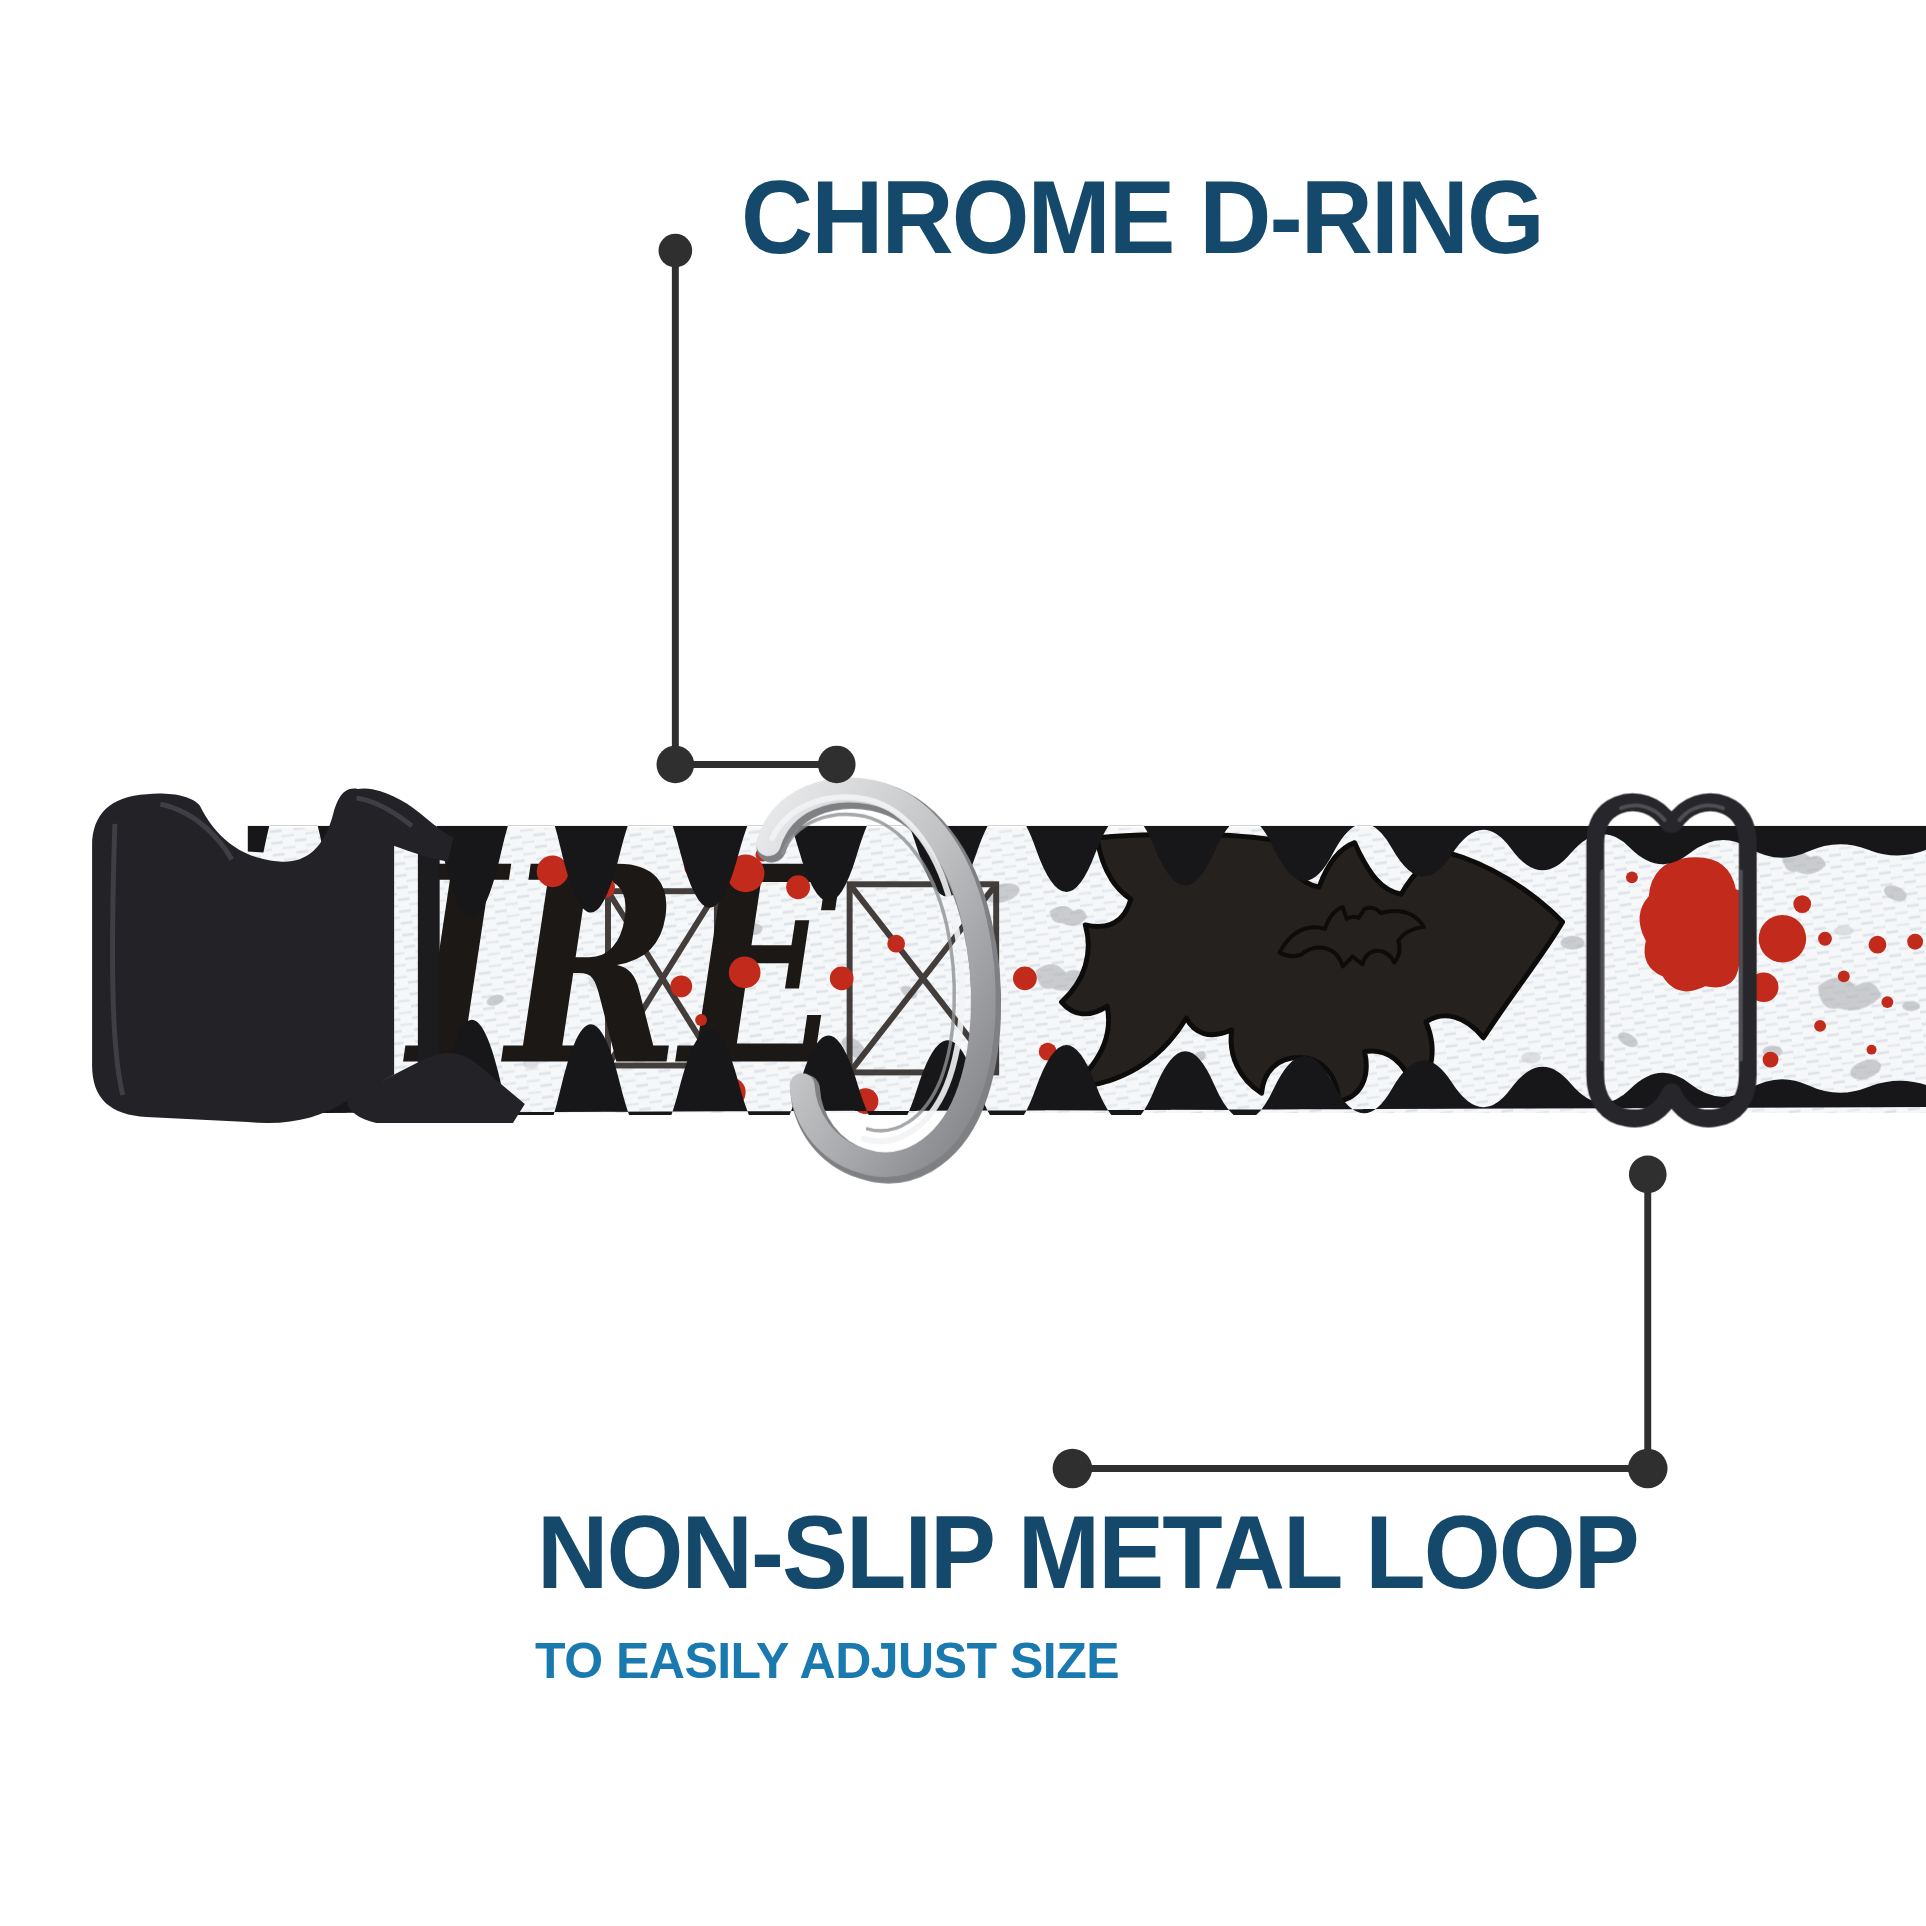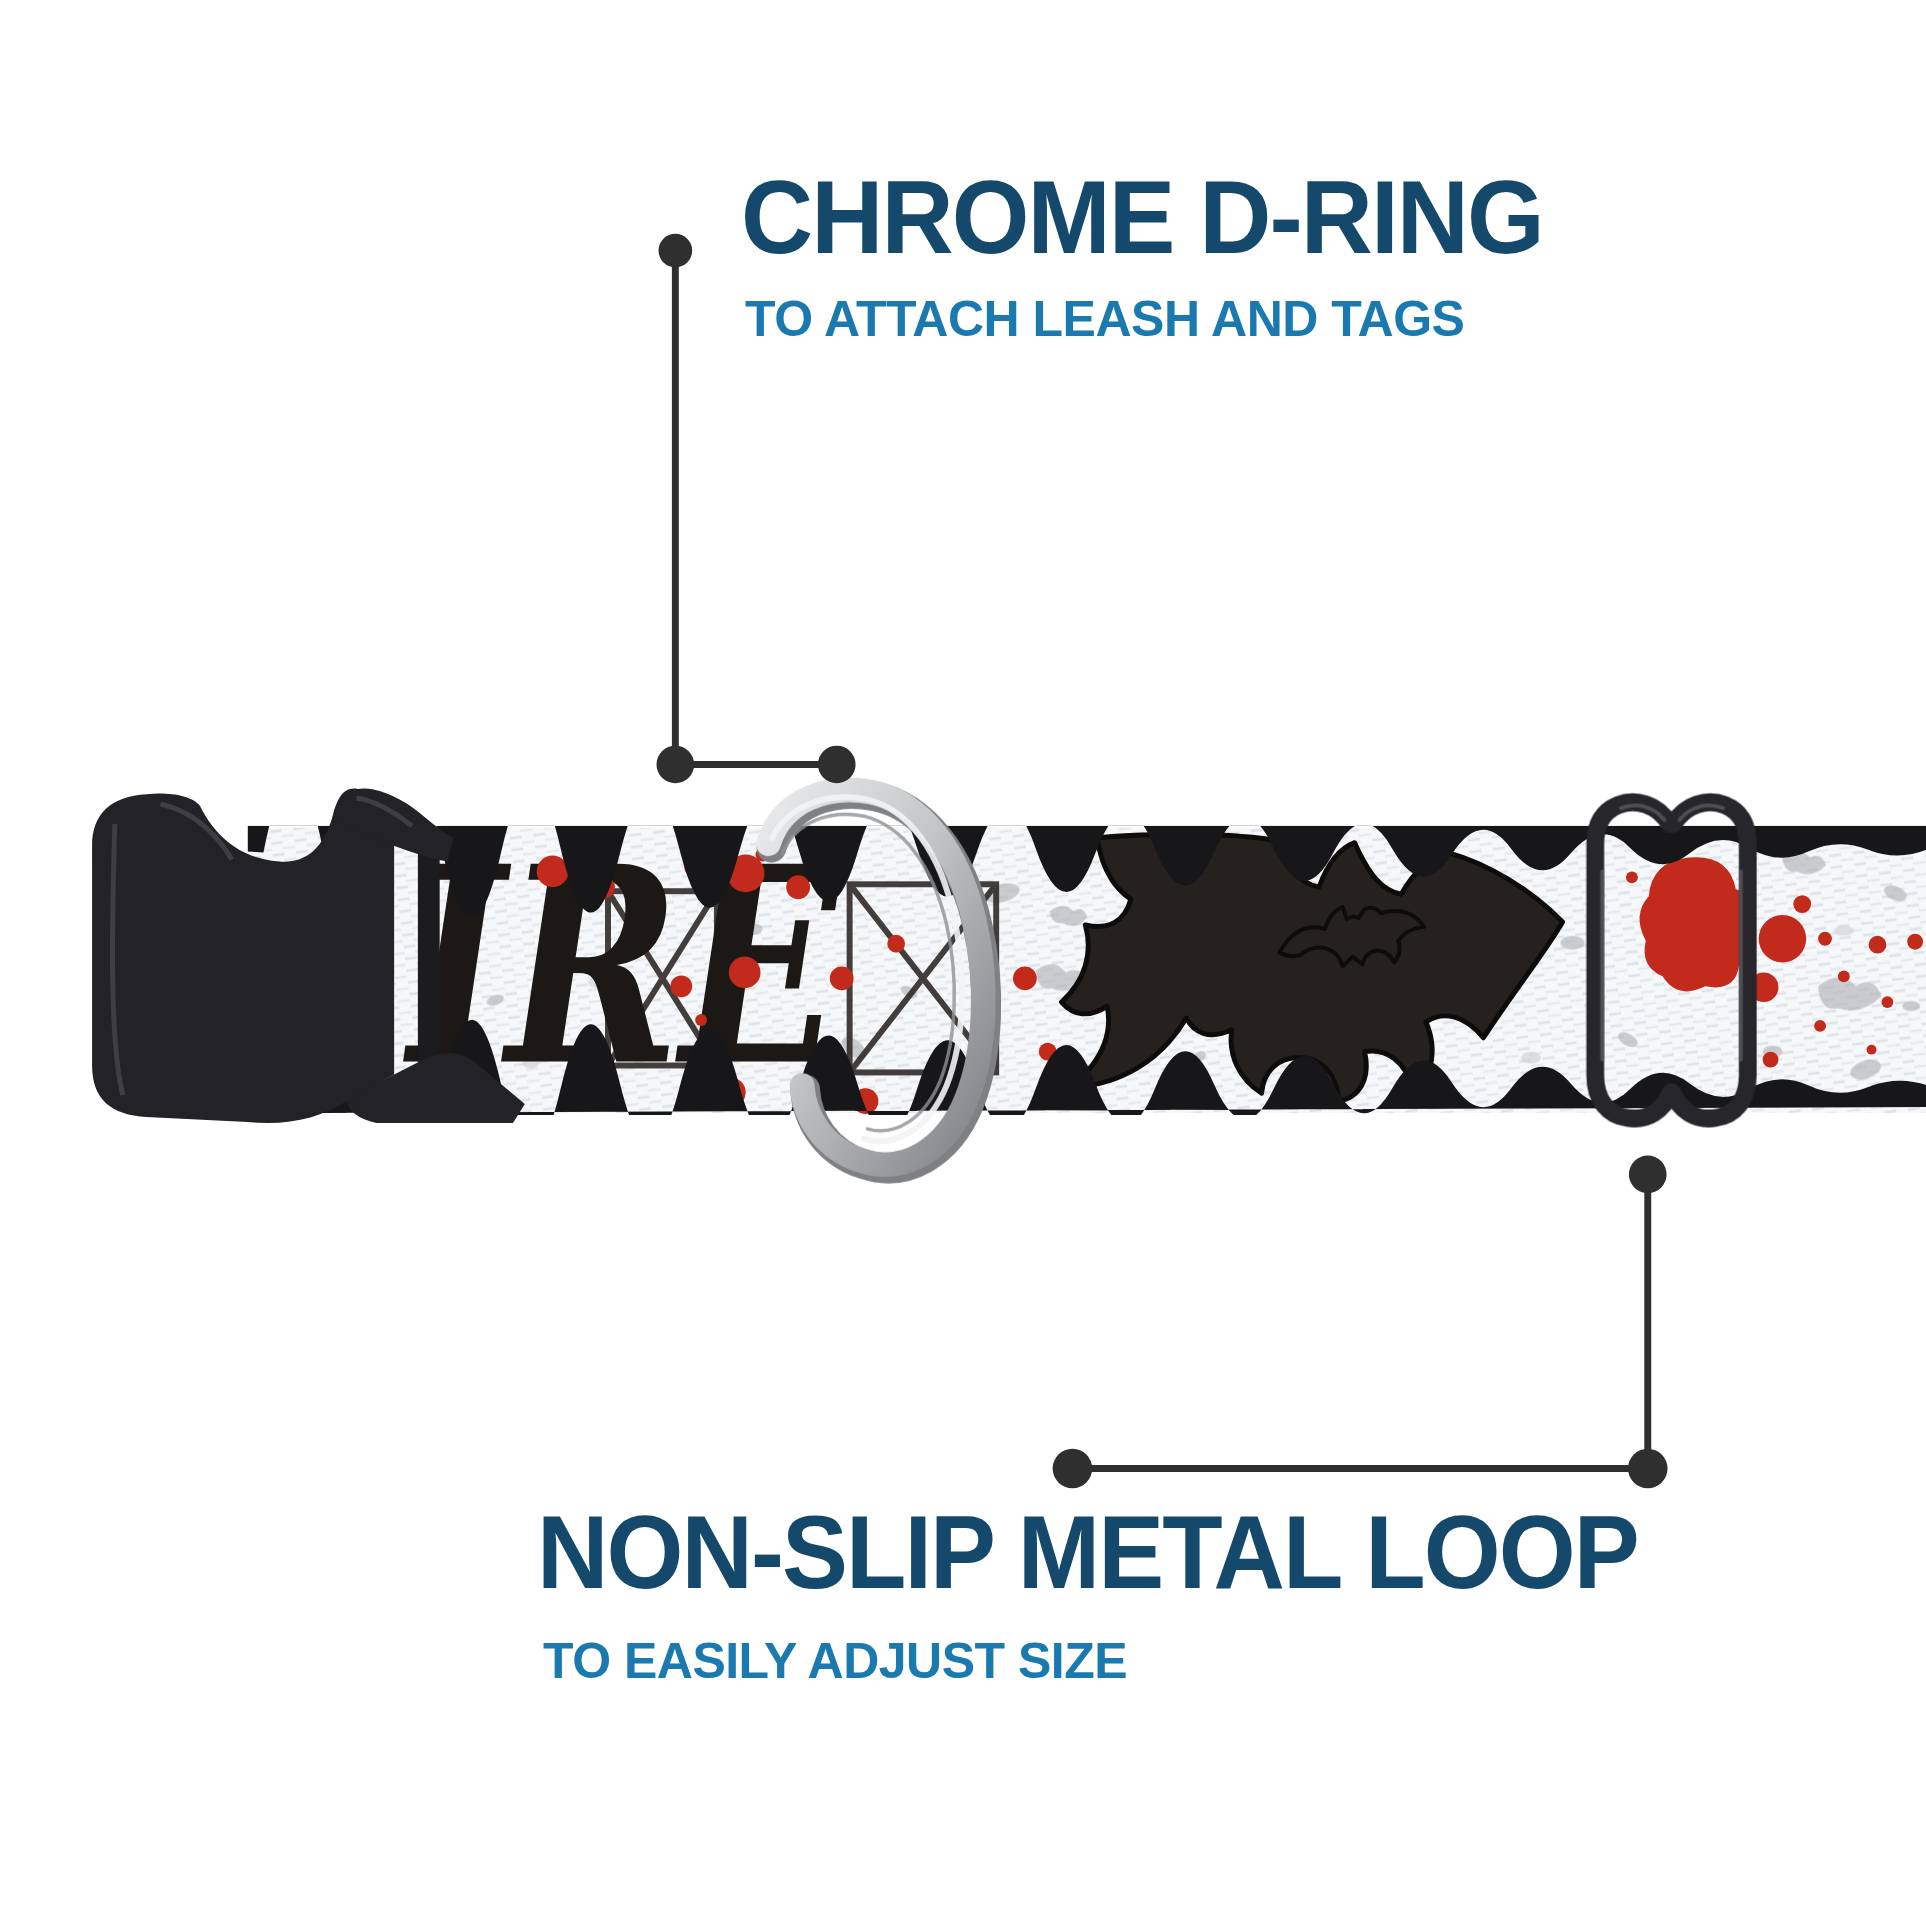--- a/index.html
+++ b/index.html
@@ -12,21 +12,21 @@
     position:absolute;font-weight:bold;color:#14496b;font-size:103px;
     letter-spacing:-2px;white-space:nowrap;transform-origin:left top;line-height:1;
   }
   .subline{
     position:absolute;font-weight:bold;color:#1a79ae;font-size:50px;
     letter-spacing:-0.5px;white-space:nowrap;transform-origin:left top;line-height:1;
   }
   #callout-top-title{left:741px;top:166px;transform:scaleX(0.97);}
   #callout-top-sub{left:745px;top:294px;}
   #callout-bottom-title{left:537px;top:1501px;transform:scaleX(0.96);}
-  #callout-bottom-sub{left:535px;top:1636px;margin-left:8px;}
+  #callout-bottom-sub{left:535px;top:1636px;}
 </style>
 </head>
 <body>
 
 <div id="stage">
 
   <svg id="collar-svg" viewBox="0 0 1946 1946">
     <defs>
       <pattern id="weave" width="24" height="12" patternUnits="userSpaceOnUse" patternTransform="rotate(-7)">
         <rect width="24" height="12" fill="#f5f7f9"></rect>
@@ -200,18 +200,17 @@
     <g stroke="#2f2f2f" stroke-width="7" fill="#2f2f2f">
       <line x1="1664" y1="1186" x2="1664" y2="1483"></line>
       <line x1="1083" y1="1483" x2="1664" y2="1483"></line>
       <circle cx="1664" cy="1186" r="19" stroke="none"></circle>
       <circle cx="1664" cy="1483" r="20" stroke="none"></circle>
       <circle cx="1083" cy="1483" r="20" stroke="none"></circle>
     </g>
   </svg>
 
   <div id="callout-top-title" class="headline">CHROME D-RING</div>
-  <div id="callout-top-sub" class="subline">TO ATTACH LEASH AND TAGS</div>
   <div id="callout-bottom-title" class="headline">NON-SLIP METAL LOOP</div>
   <div id="callout-bottom-sub" class="subline">TO EASILY ADJUST SIZE</div>
 
 </div>
 
 
 </body></html>

